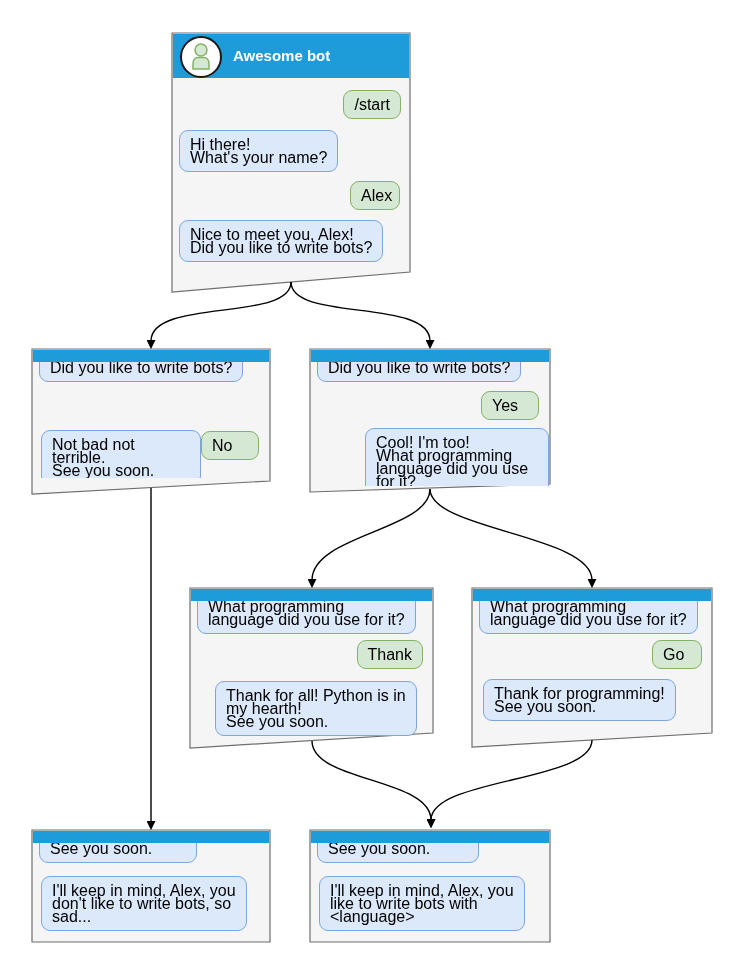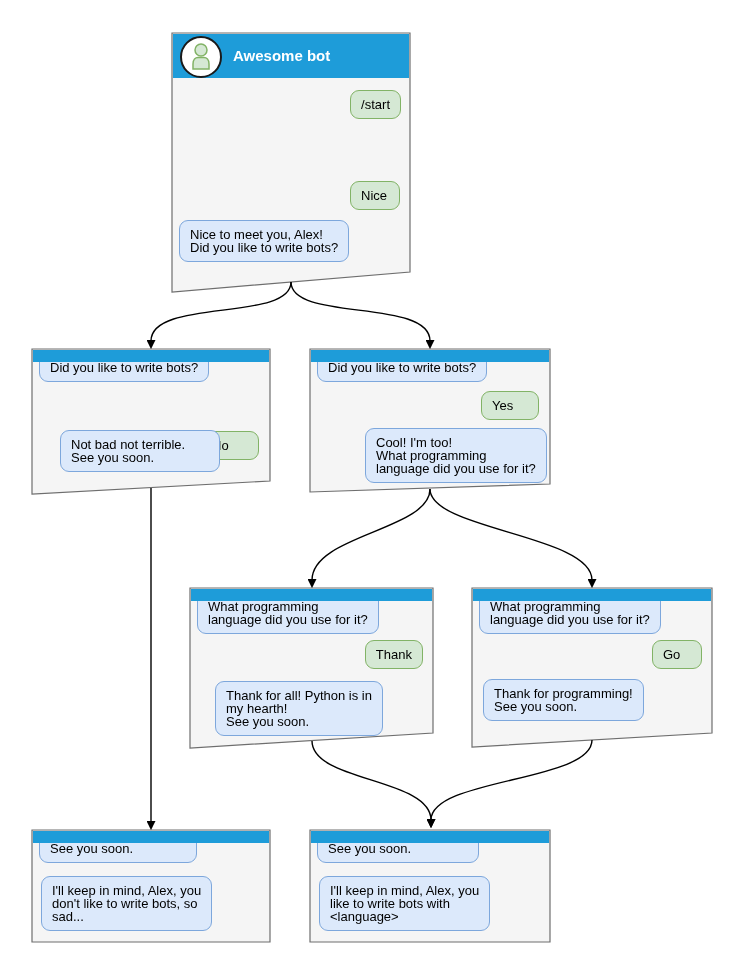--- a/index.html
+++ b/index.html
@@ -16,21 +16,21 @@
   .main-title{
     position:absolute;left:60px;top:0;height:44px;line-height:44px;
     font-weight:bold;font-size:15px;color:#ffffff;white-space:nowrap;
   }
   .avatar{
     position:absolute;left:7px;top:2px;width:38px;height:38px;
     border-radius:50%;background:#ffffff;border:2px solid #1a1a1a;
   }
   .bubble{
     position:absolute;box-sizing:border-box;padding:7px 10px;
-    font-size:13px;line-height:13px;border-radius:9px;
+    font-size:16px;line-height:13px;border-radius:9px;
     white-space:pre-line;color:#000000;
   }
   .bubble.bot{background:#dce9fb;border:1px solid #7da7dc;}
   .bubble.user{background:#d5e8d4;border:1px solid #82b366;}
 </style>
 </head>
 <body>
 
 <div id="canvas">
 
@@ -63,32 +63,34 @@
       <div class="avatar">
         <svg width="38" height="38" viewBox="0 0 38 38">
           <circle cx="19" cy="12" r="6" fill="#d5e8d4" stroke="#82b366" stroke-width="1.5"></circle>
           <path d="M11 31 L11 26 C11 21.5 13.5 19.5 16 19.5 L22 19.5 C24.5 19.5 27 21.5 27 26 L27 31 Z" fill="#d5e8d4" stroke="#82b366" stroke-width="1.5"></path>
         </svg>
       </div>
       <div class="main-title">Awesome bot</div>
     </div>
     <div class="win-content" style="left:1px;top:45px;width:236px;height:186px;">
       <div class="bubble user" style="right:8px;top:12px;">/start</div>
-      <div class="bubble user" style="right:9px;top:103px;width:50px;">Nice</div>
+      <div class="bubble bot" style="left:6px;top:52px;">Hi there!
+What's your name?</div>
+      <div class="bubble user" style="right:9px;top:103px;width:50px;">Alex</div>
       <div class="bubble bot" style="left:6px;top:142px;">Nice to meet you, Alex!
 Did you like to write bots?</div>
     </div>
   </div>
 
   <div class="window" style="left:32px;top:349px;width:238px;height:146px;">
     <div class="win-header" style="left:1px;top:1px;width:236px;height:12px;"></div>
     <div class="win-content" style="left:1px;top:13px;width:236px;height:116px;">
       <div class="bubble bot" style="left:6px;top:-9px;">Did you like to write bots?</div>
       <div class="bubble user" style="right:10px;top:29px;width:58px;margin-top:40px;">No</div>
-      <div class="bubble bot" style="left:8px;top:68px;width:160px;margin-left:19px;">Not bad not terrible.
+      <div class="bubble bot" style="left:8px;top:68px;width:160px;">Not bad not terrible.
 See you soon.</div>
     </div>
   </div>
 
   <div class="window" style="left:310px;top:349px;width:240px;height:144px;">
     <div class="win-header" style="left:1px;top:1px;width:238px;height:12px;"></div>
     <div class="win-content" style="left:1px;top:13px;width:238px;height:124px;">
       <div class="bubble bot" style="left:6px;top:-9px;">Did you like to write bots?</div>
       <div class="bubble user" style="right:10px;top:29px;width:58px;">Yes</div>
       <div class="bubble bot" style="left:10px;top:66px;margin-left:44px;">Cool! I'm too!

